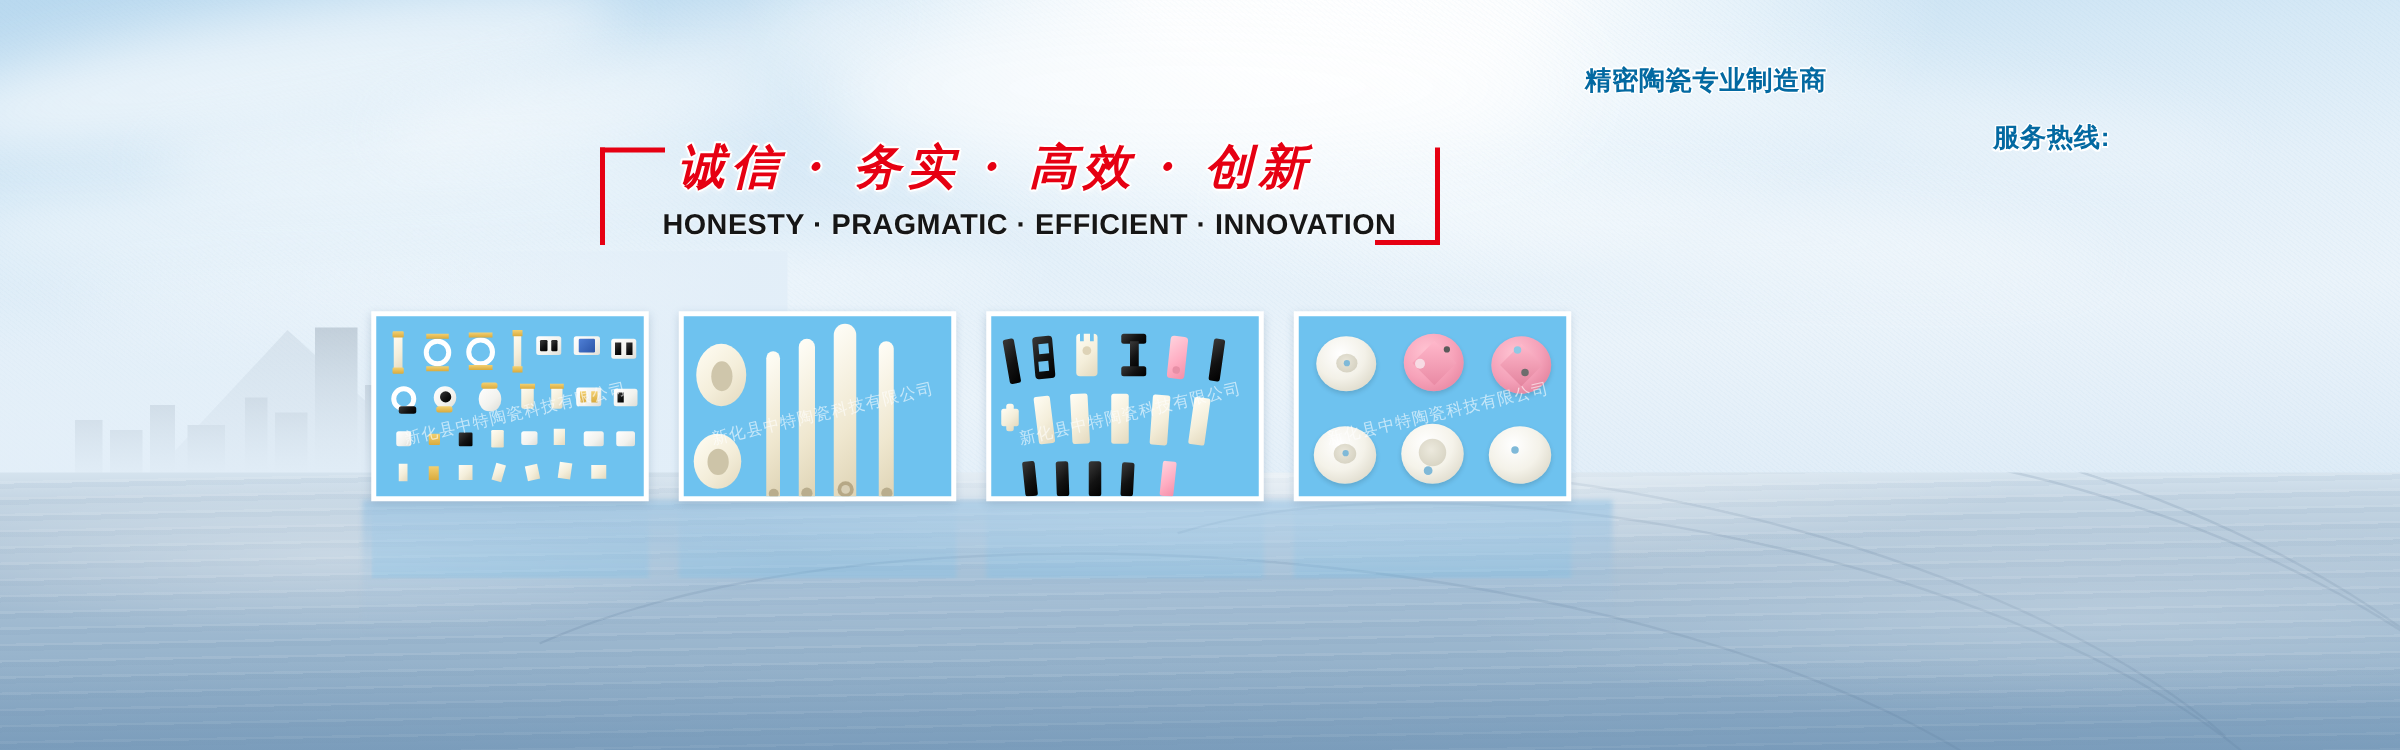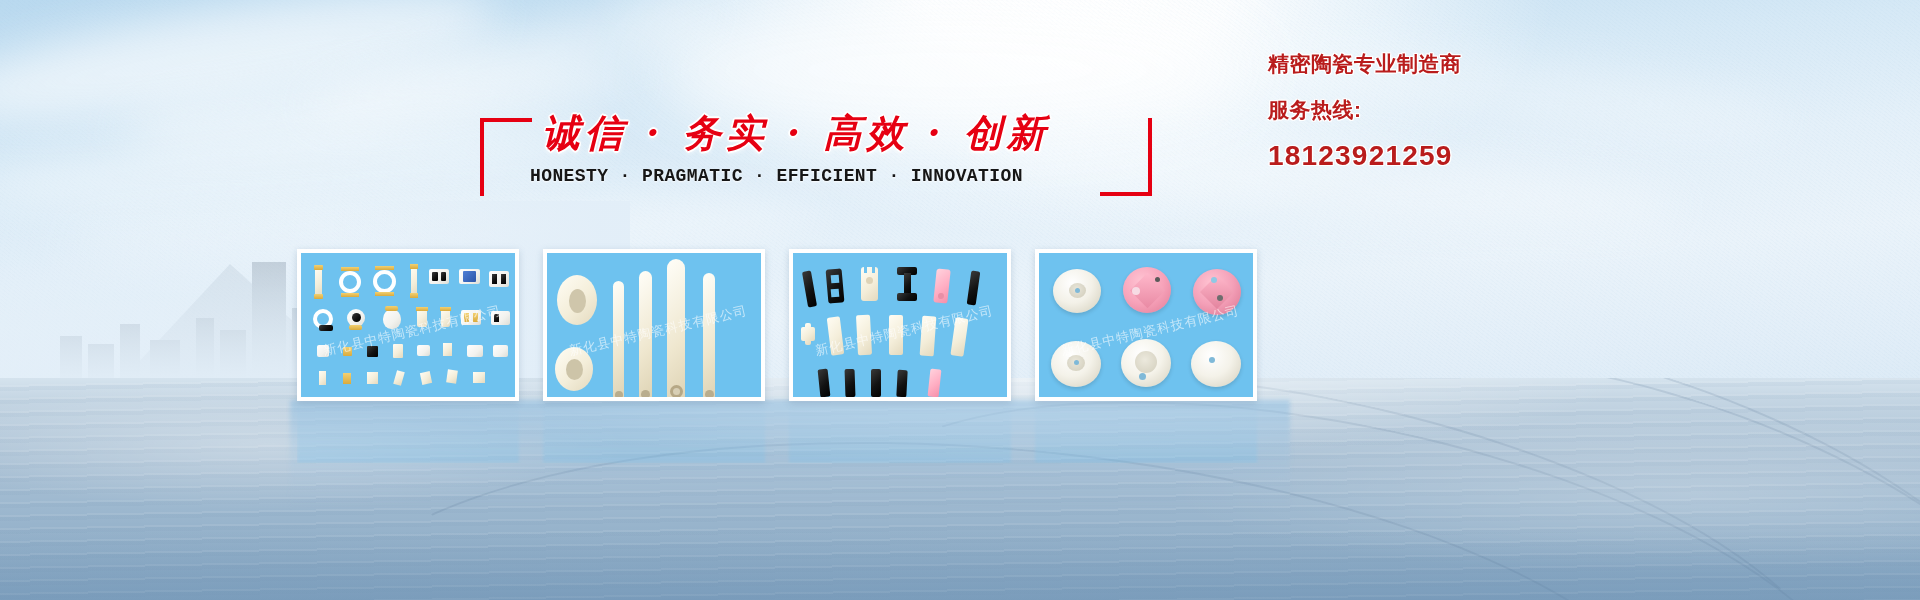--- a/index.html
+++ b/index.html
@@ -149,44 +149,44 @@
     white-space:nowrap;
     text-shadow:
        1.6px 0 0 #fff, -1.6px 0 0 #fff, 0 1.6px 0 #fff, 0 -1.6px 0 #fff,
        1.2px 1.2px 0 #fff, -1.2px 1.2px 0 #fff, 1.2px -1.2px 0 #fff, -1.2px -1.2px 0 #fff,
        0 2px 5px rgba(255,255,255,.95);
     line-height:50px;
   }
   .slogan-en {
     position:absolute; left:50px; top:58px; width:524px;
     text-align:left;
-    font-family:Liberation Mono, monospace;
-    font-size:18px;
+    font-family:Liberation Sans, sans-serif;
+    font-size:23px;
     font-weight:700;
     letter-spacing:.4px;
     color:#161616;
     white-space:nowrap;
     text-shadow:0 1px 2px rgba(255,255,255,.9);
   }
 
   
   .contact {
     position:absolute; left:1268px; top:50px; width:420px;
   }
   .contact .line {
-    color:#b91c1c;
+    color:#0369a1;
     font-family:"Liberation Sans", sans-serif;
     font-weight:700;
     white-space:nowrap;
     text-shadow:
       1.2px 0 0 #fff, -1.2px 0 0 #fff, 0 1.2px 0 #fff, 0 -1.2px 0 #fff,
       1px 1px 0 #fff, -1px 1px 0 #fff, 1px -1px 0 #fff, -1px -1px 0 #fff;
   }
   .contact .l1 { font-size:21px; letter-spacing:.5px; margin-bottom:18px; }
-  .contact .l2 { font-size:21px; letter-spacing:.5px; margin-bottom:16px; }
+  .contact .l2 { font-size:21px; letter-spacing:.5px; margin-bottom:4px;text-align:right; }
   .contact .l3 { font-size:28px; letter-spacing:1.2px; font-weight:700; }
 
   
   .panels {
     position:absolute; left:297px; top:249px; width:978px; height:152px;
     display:flex; gap:24px;
   }
   .panel {
     position:relative;
     width:222px; height:152px;
@@ -302,21 +302,20 @@
   <div class="slogan">
     <div class="bracket bk-tl"></div>
     <div class="bracket bk-br"></div>
     <div class="slogan-cn">诚信 · 务实 · 高效 · 创新</div>
     <div class="slogan-en">HONESTY · PRAGMATIC · EFFICIENT · INNOVATION</div>
   </div>
 
   <div class="contact">
     <div class="line l1">精密陶瓷专业制造商</div>
     <div class="line l2">服务热线:</div>
-    <div class="line l3">18123921259</div>
   </div>
 
   <div class="panels">
 
     <div class="panel">
       <div class="photo">
 
         <div class="pc ivory" style="left:14px;  top:14px; width:7px;  height:30px; border-radius:2px;"></div>
         <div class="pc gold" style="left:13px;  top:12px; width:9px;  height:5px;  border-radius:1px;"></div>
         <div class="pc gold" style="left:13px;  top:41px; width:9px;  height:5px;  border-radius:1px;"></div>

